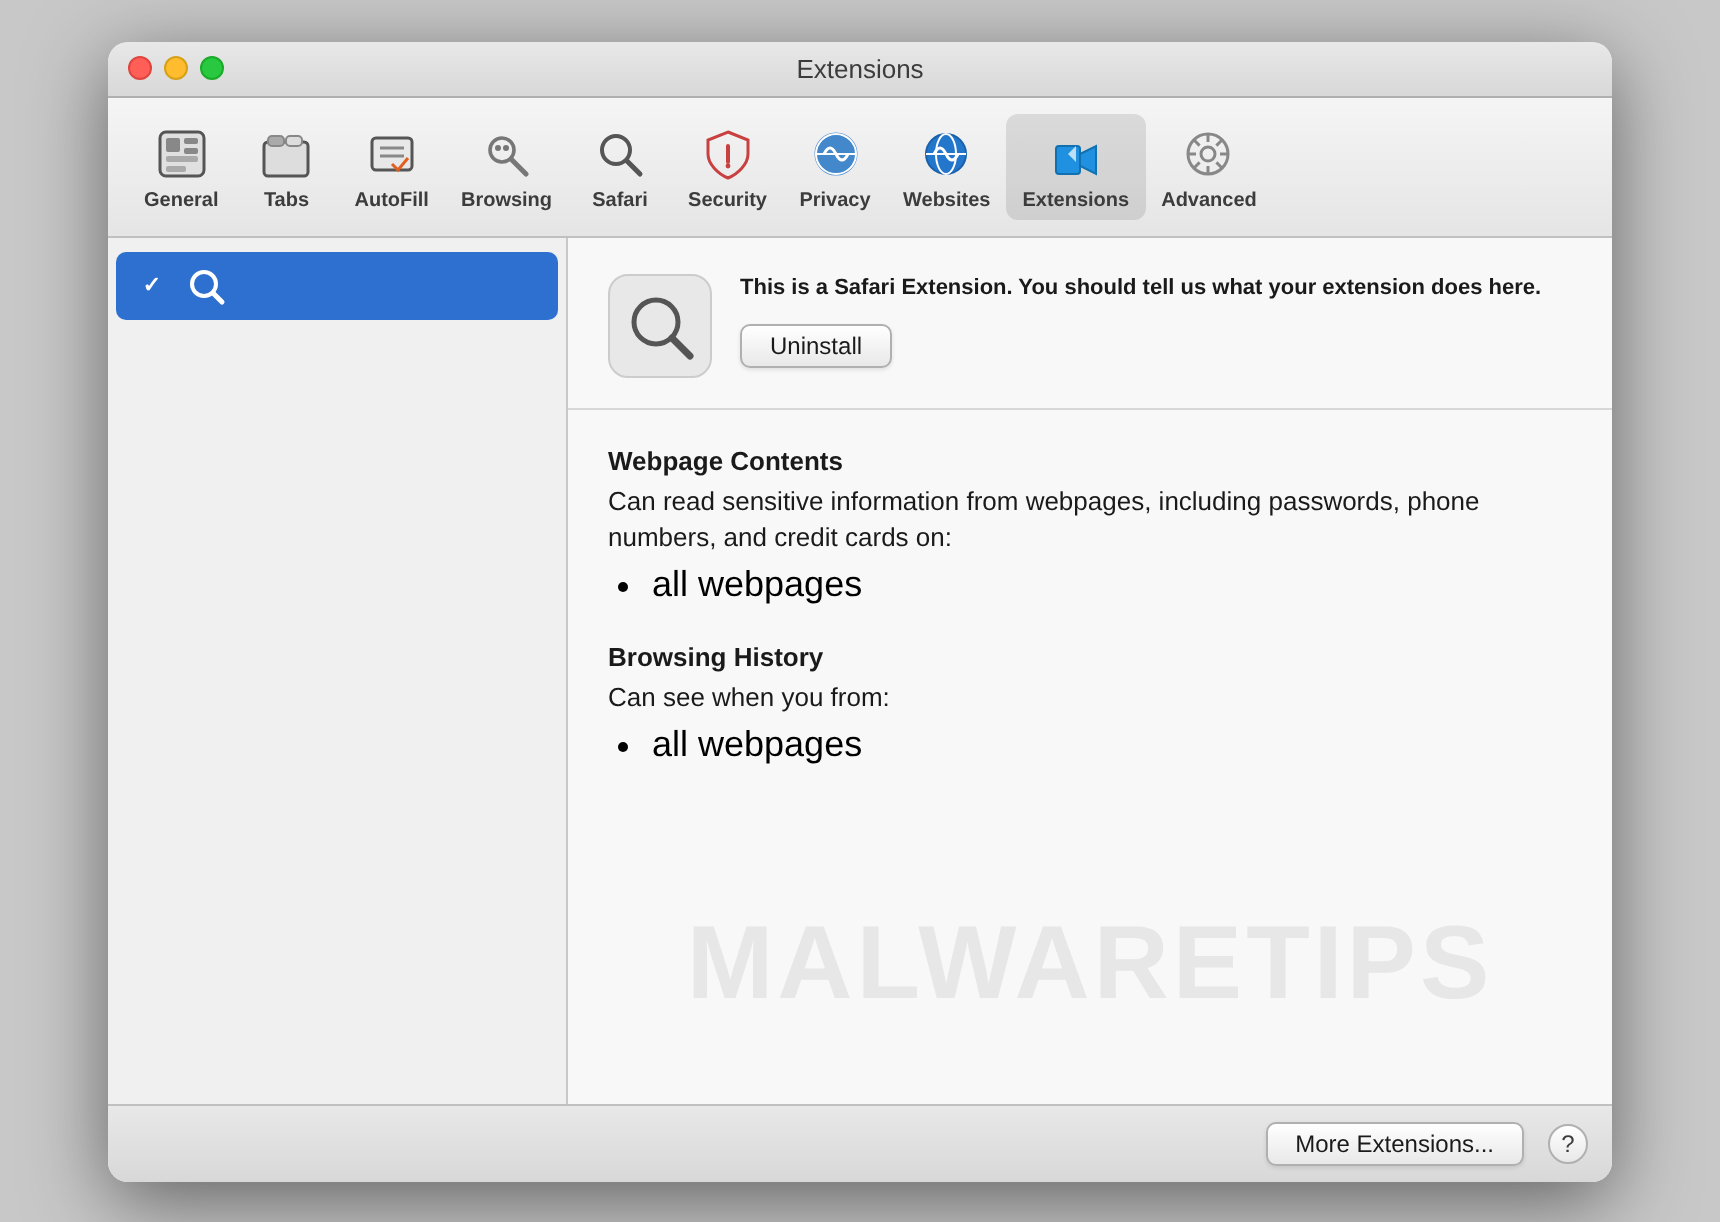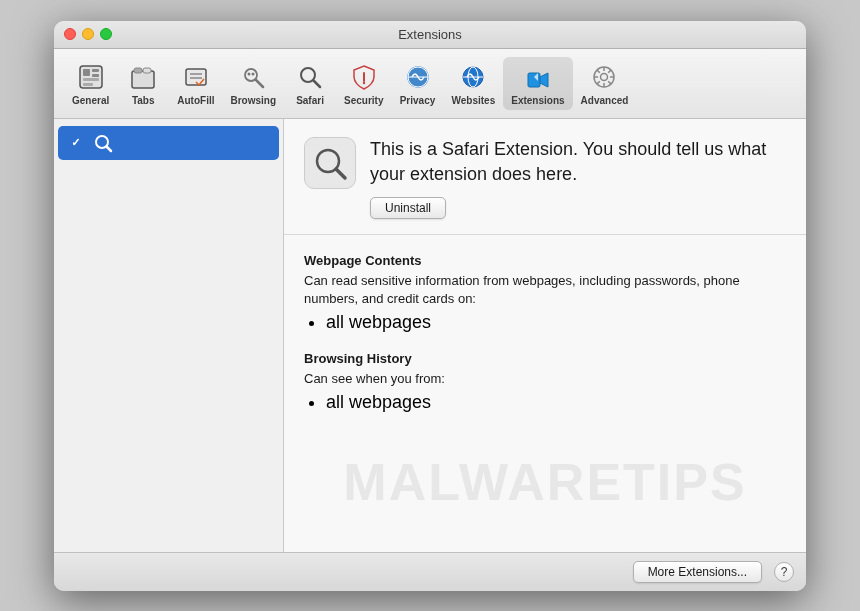--- a/index.html
+++ b/index.html
@@ -190,24 +190,25 @@
       align-items: center;
       justify-content: center;
       background: #e8e8e8;
       border-radius: 10px;
       border: 1px solid #ccc;
     }
     .ext-info {
       flex: 1;
     }
     .ext-description {
-      font-size: 18px;
+      font-size: 11px;
       color: #1a1a1a;
       line-height: 1.4;
       margin-bottom: 10px;
+      font-weight: bold;
     }
     .uninstall-btn {
       display: inline-block;
       padding: 3px 14px;
       background: linear-gradient(to bottom, #ffffff, #e8e8e8);
       border: 1px solid #b0b0b0;
       border-radius: 5px;
       font-size: 12px;
       color: #1a1a1a;
       cursor: pointer;

